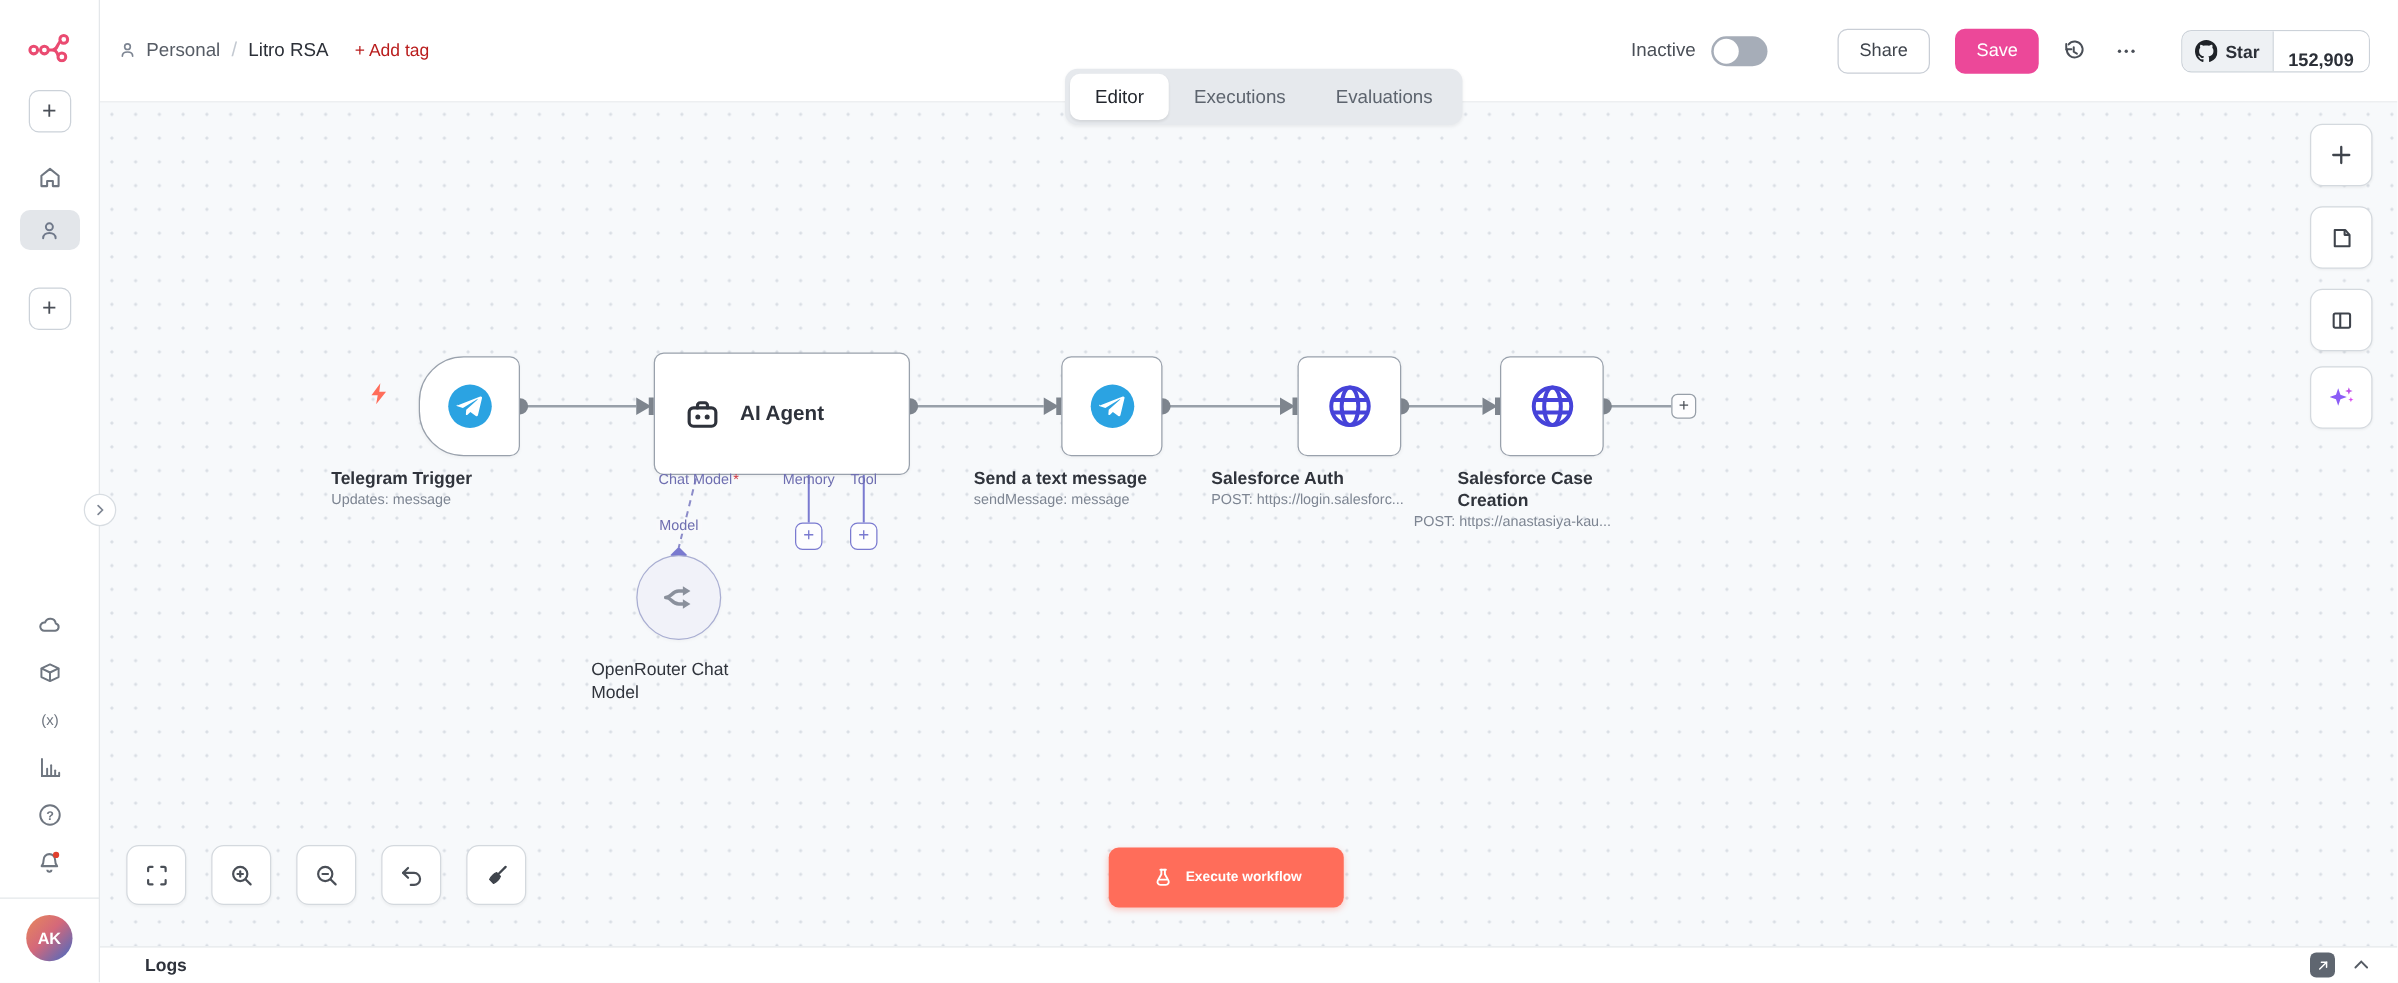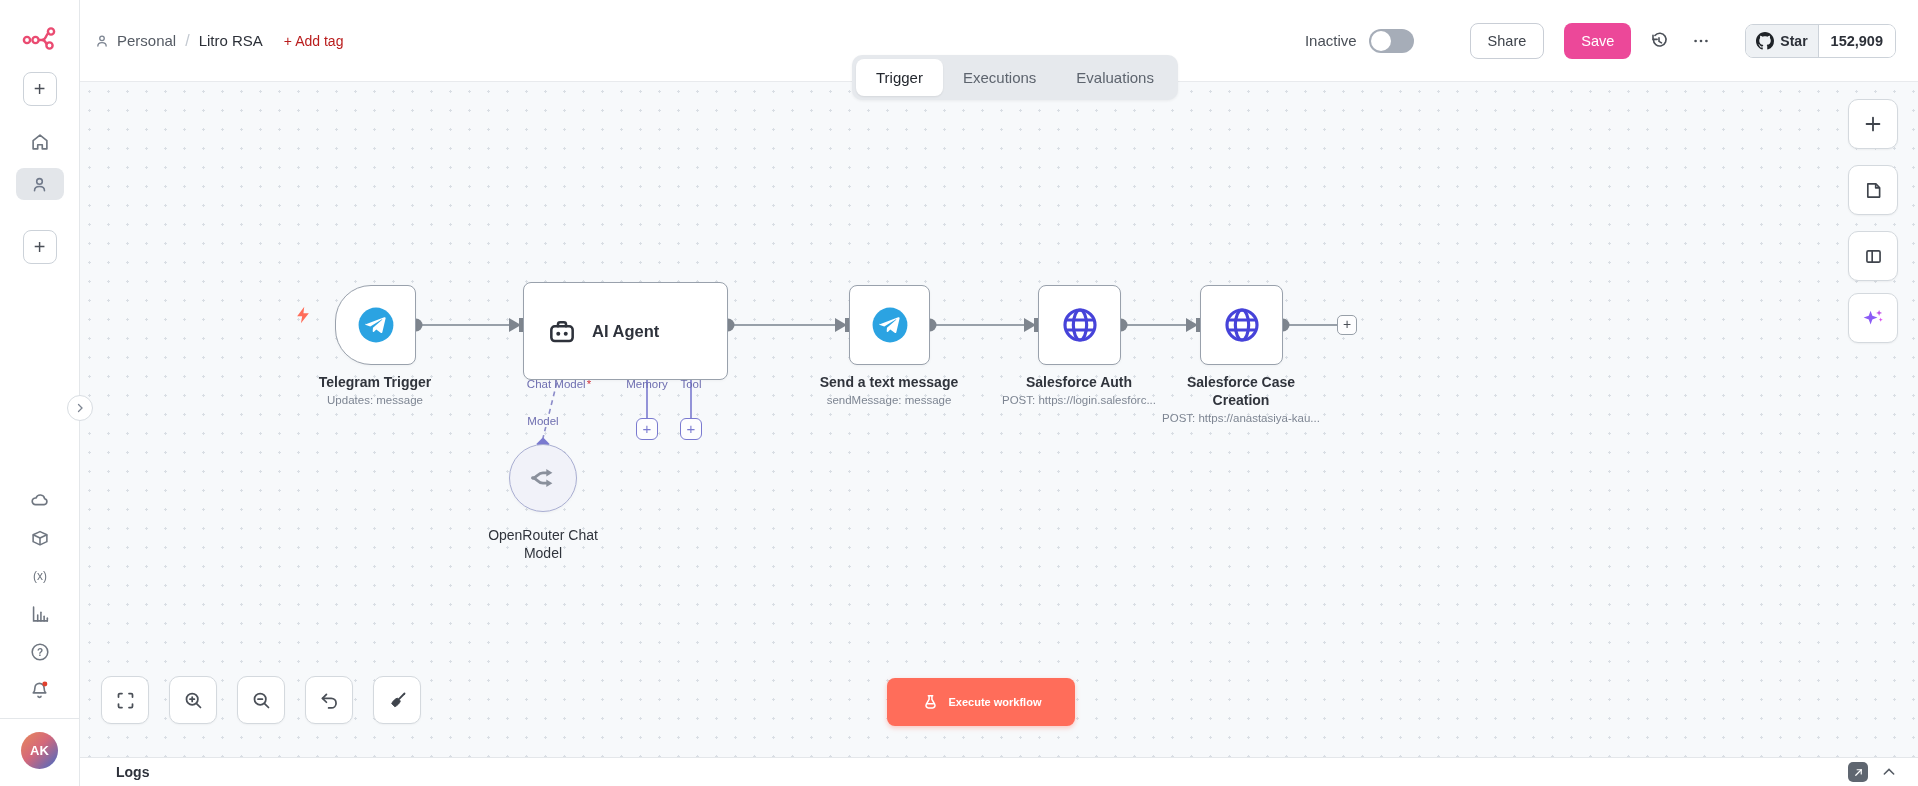--- a/index.html
+++ b/index.html
@@ -39,39 +39,39 @@
   .btn { height:36px; border-radius:8px; font-size:14.5px; display:flex; align-items:center;
     justify-content:center; cursor:pointer; }
   .btn-outline { border:1px solid #c9ced6; background:#fff; color:#3f444c; padding:0 17px; margin-left:56px; }
   .btn-primary { background:#ec4899; color:#fff; border:none; padding:0 17px; margin-left:20px; font-weight:500; }
   .icon-btn { width:36px; height:36px; display:flex; align-items:center; justify-content:center;
     color:#4a4f57; cursor:pointer; border-radius:8px; }
   .gh { display:flex; height:34px; border:1px solid #ccd2d9; border-radius:8px; overflow:hidden;
     margin-left:26px; cursor:pointer; }
   .gh-left { display:flex; align-items:center; gap:6px; background:#eef1f4; padding:0 10px;
     font-size:14px; font-weight:600; color:#2c3038; }
-  .gh-right { display:flex; align-items:center; background:#fff; border-left:1px solid #ccd2d9;
+  .gh-right { display:flex; align-items:flex-end; background:#fff; border-left:1px solid #ccd2d9;
     padding:0 12px; font-size:14.5px; font-weight:600; color:#2c3038; }
 
   
   .tabbar { position:absolute; left:772px; top:55px; z-index:30; display:flex; padding:4px;
     background:#e6e9ed; border-radius:10px; box-shadow:0 1px 3px rgba(0,0,0,.06); }
   .tab { height:37px; padding:0 20px; display:flex; align-items:center; font-size:15px;
     color:#5d646e; border-radius:8px; cursor:pointer; }
   .tab.active { background:#fff; color:#23272e; font-weight:500; box-shadow:0 1px 2px rgba(0,0,0,.08); }
 
   
   .canvas { position:relative; flex:1; overflow:hidden; background:#f7f9fb;
     background-image:radial-gradient(circle,#d9dee4 1.15px,transparent 1.35px); background-size:19px 19px; }
   .wires { position:absolute; inset:0; width:100%; height:100%; }
   .node { position:absolute; background:#fff; border:1.7px solid #99a1ac; border-radius:8px;
     box-shadow:0 1px 3px rgba(0,0,0,.04); cursor:pointer; display:flex; align-items:center; justify-content:center; }
   .node.trigger { border-radius:36px 8px 8px 36px; }
   .node.round { border-radius:50%; background:#f1f2f9; border-color:#a9aed2; }
-  .ext-label { position:absolute; text-align:center; }
+  .ext-label { position:absolute; }
   .ext-title { font-size:14px; font-weight:600; color:#30343c; line-height:18px; }
   .ext-sub { font-size:11.5px; color:#7d8592; margin-top:3px; white-space:nowrap; }
   .lim150 .ext-title { max-width:150px; margin:0 auto; }
   .lim140 .ext-title { max-width:140px; margin:0 auto; font-weight:500; }
   .agent-label { font-size:16.5px; font-weight:600; color:#2e323b; margin-left:14px; }
   .conn-label { position:absolute; transform:translateX(-50%); white-space:nowrap;
     font-size:11.5px; color:#6e6eb0; cursor:pointer; }
   .req { color:#d0343f; margin-left:1px; }
   .mid-label { position:absolute; transform:translateX(-50%); font-size:11.5px; color:#6e6eb0;
     background:rgba(247,249,251,.92); padding:0 3px; }
@@ -182,21 +182,21 @@
     <div class="avatar-wrap">
       <div class="avatar">
         <span>AK</span>
       </div>
     </div>
   </aside>
 
   <div class="main">
 
     <header>
-      <div class="crumbs" style="display:flex;align-items:center;gap:9px;">
+      <div class="crumbs" style="display:flex;align-items:flex-start;gap:9px;">
         <span class="crumb-proj">
           <svg width="16" height="16" viewBox="0 0 24 24" fill="none" stroke="#7d8592" stroke-width="2" stroke-linecap="round">
             <circle cx="12" cy="8" r="3.4"></circle>
               <path d="M5.8 19.5 c0-3.4 2.8-5.1 6.2-5.1 s6.2 1.7 6.2 5.1"></path>
           </svg>
           <span>Personal</span>
         </span>
         <span class="crumb-sep">/</span>
         <span class="crumb-title">Litro RSA</span>
         <span class="add-tag">+ Add tag</span>
@@ -231,21 +231,21 @@
             <span>Star</span>
           </div>
           <div class="gh-right">
             <span>152,909</span>
           </div>
         </div>
       </div>
     </header>
 
     <div class="tabbar">
-      <div class="tab active">Trigger</div>
+      <div class="tab active">Editor</div>
       <div class="tab">Executions</div>
       <div class="tab">Evaluations</div>
     </div>
 
     <div class="collapse-tab">
       <svg width="12" height="12" viewBox="0 0 24 24" fill="none" stroke="currentColor" stroke-width="2.6" stroke-linecap="round">
         <path d="M9 5 l7 7 -7 7"></path>
       </svg>
     </div>
 

